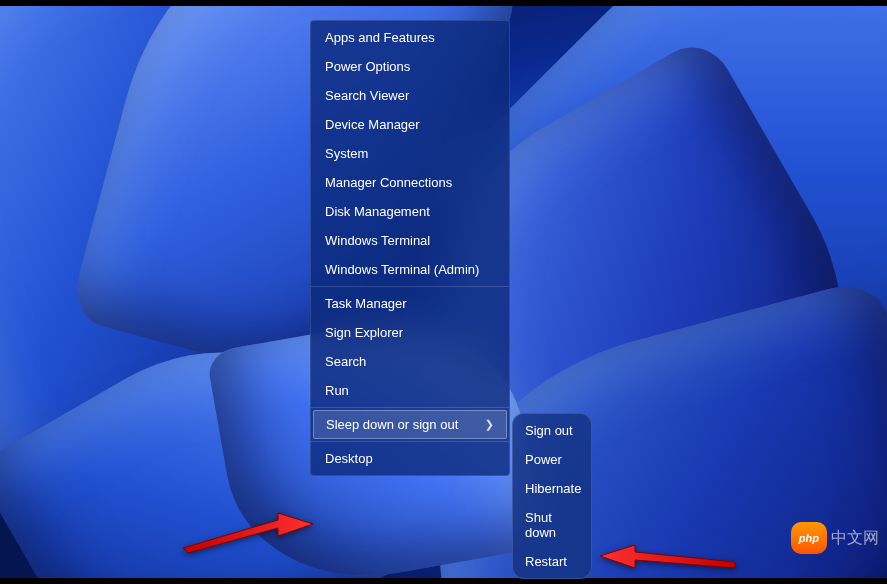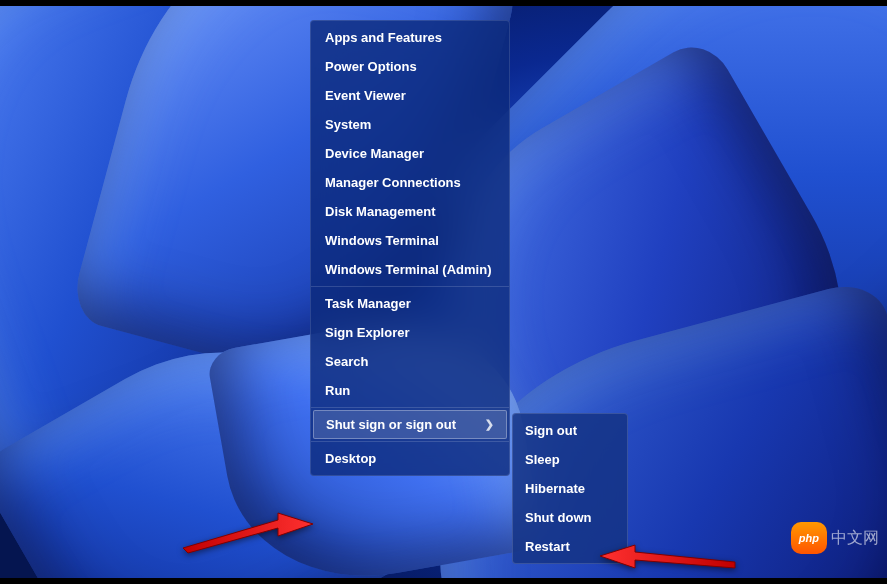--- a/index.html
+++ b/index.html
@@ -67,21 +67,20 @@
     
     .menu-item {
       padding: 7px 14px;
       color: #fff;
       font-size: 13px;
       cursor: pointer;
       position: relative;
       display: flex;
       align-items: center;
       justify-content: space-between;
-      font-weight: bold;
     }
     
     .menu-item.highlighted {
       background: rgba(255,255,255,0.15);
       border: 1px solid rgba(255,255,255,0.3);
       margin: 0 2px;
       padding: 6px 12px;
       border-radius: 2px;
     }
     
@@ -93,25 +92,25 @@
     
     .chevron {
       font-size: 11px;
       color: rgba(255,255,255,0.8);
     }
     
     .submenu {
       position: absolute;
       left: 512px;
       top: 413px;
-      width: 116px;
+      width: 80px;
       background: rgba(20, 50, 130, 0.82);
       backdrop-filter: blur(20px);
       border: 1px solid rgba(255,255,255,0.15);
-      border-radius: 4px;
+      border-radius: 12px;
       padding: 2px 0;
     }
     
     .submenu .menu-item {
       padding: 7px 12px;
       font-size: 13px;
     }
     
     .arrow {
       position: absolute;
@@ -176,27 +175,27 @@
 <div class="edge-bottom"></div>
 
 <div class="context-menu">
   <div class="menu-item">
       <span>Apps and Features</span>
     </div>
   <div class="menu-item">
       <span>Power Options</span>
     </div>
   <div class="menu-item">
-      <span>Event Viewer</span>
+      <span>Search Viewer</span>
+    </div>
+  <div class="menu-item">
+      <span>Device Manager</span>
     </div>
   <div class="menu-item">
       <span>System</span>
-    </div>
-  <div class="menu-item">
-      <span>Device Manager</span>
     </div>
   <div class="menu-item">
       <span>Manager Connections</span>
     </div>
   <div class="menu-item">
       <span>Disk Management</span>
     </div>
   <div class="menu-item">
       <span>Windows Terminal</span>
     </div>
@@ -211,35 +210,35 @@
       <span>Sign Explorer</span>
     </div>
   <div class="menu-item">
       <span>Search</span>
     </div>
   <div class="menu-item">
       <span>Run</span>
     </div>
   <div class="menu-separator"></div>
   <div class="menu-item highlighted">
-    <span>Shut sign or sign out</span>
+    <span>Sleep down or sign out</span>
     <span class="chevron">❯</span>
   </div>
   <div class="menu-separator"></div>
   <div class="menu-item">
       <span>Desktop</span>
     </div>
 </div>
 
 <div class="submenu">
   <div class="menu-item">
       <span>Sign out</span>
     </div>
   <div class="menu-item">
-      <span>Sleep</span>
+      <span>Power</span>
     </div>
   <div class="menu-item">
       <span>Hibernate</span>
     </div>
   <div class="menu-item">
       <span>Shut down</span>
     </div>
   <div class="menu-item">
       <span>Restart</span>
     </div>

